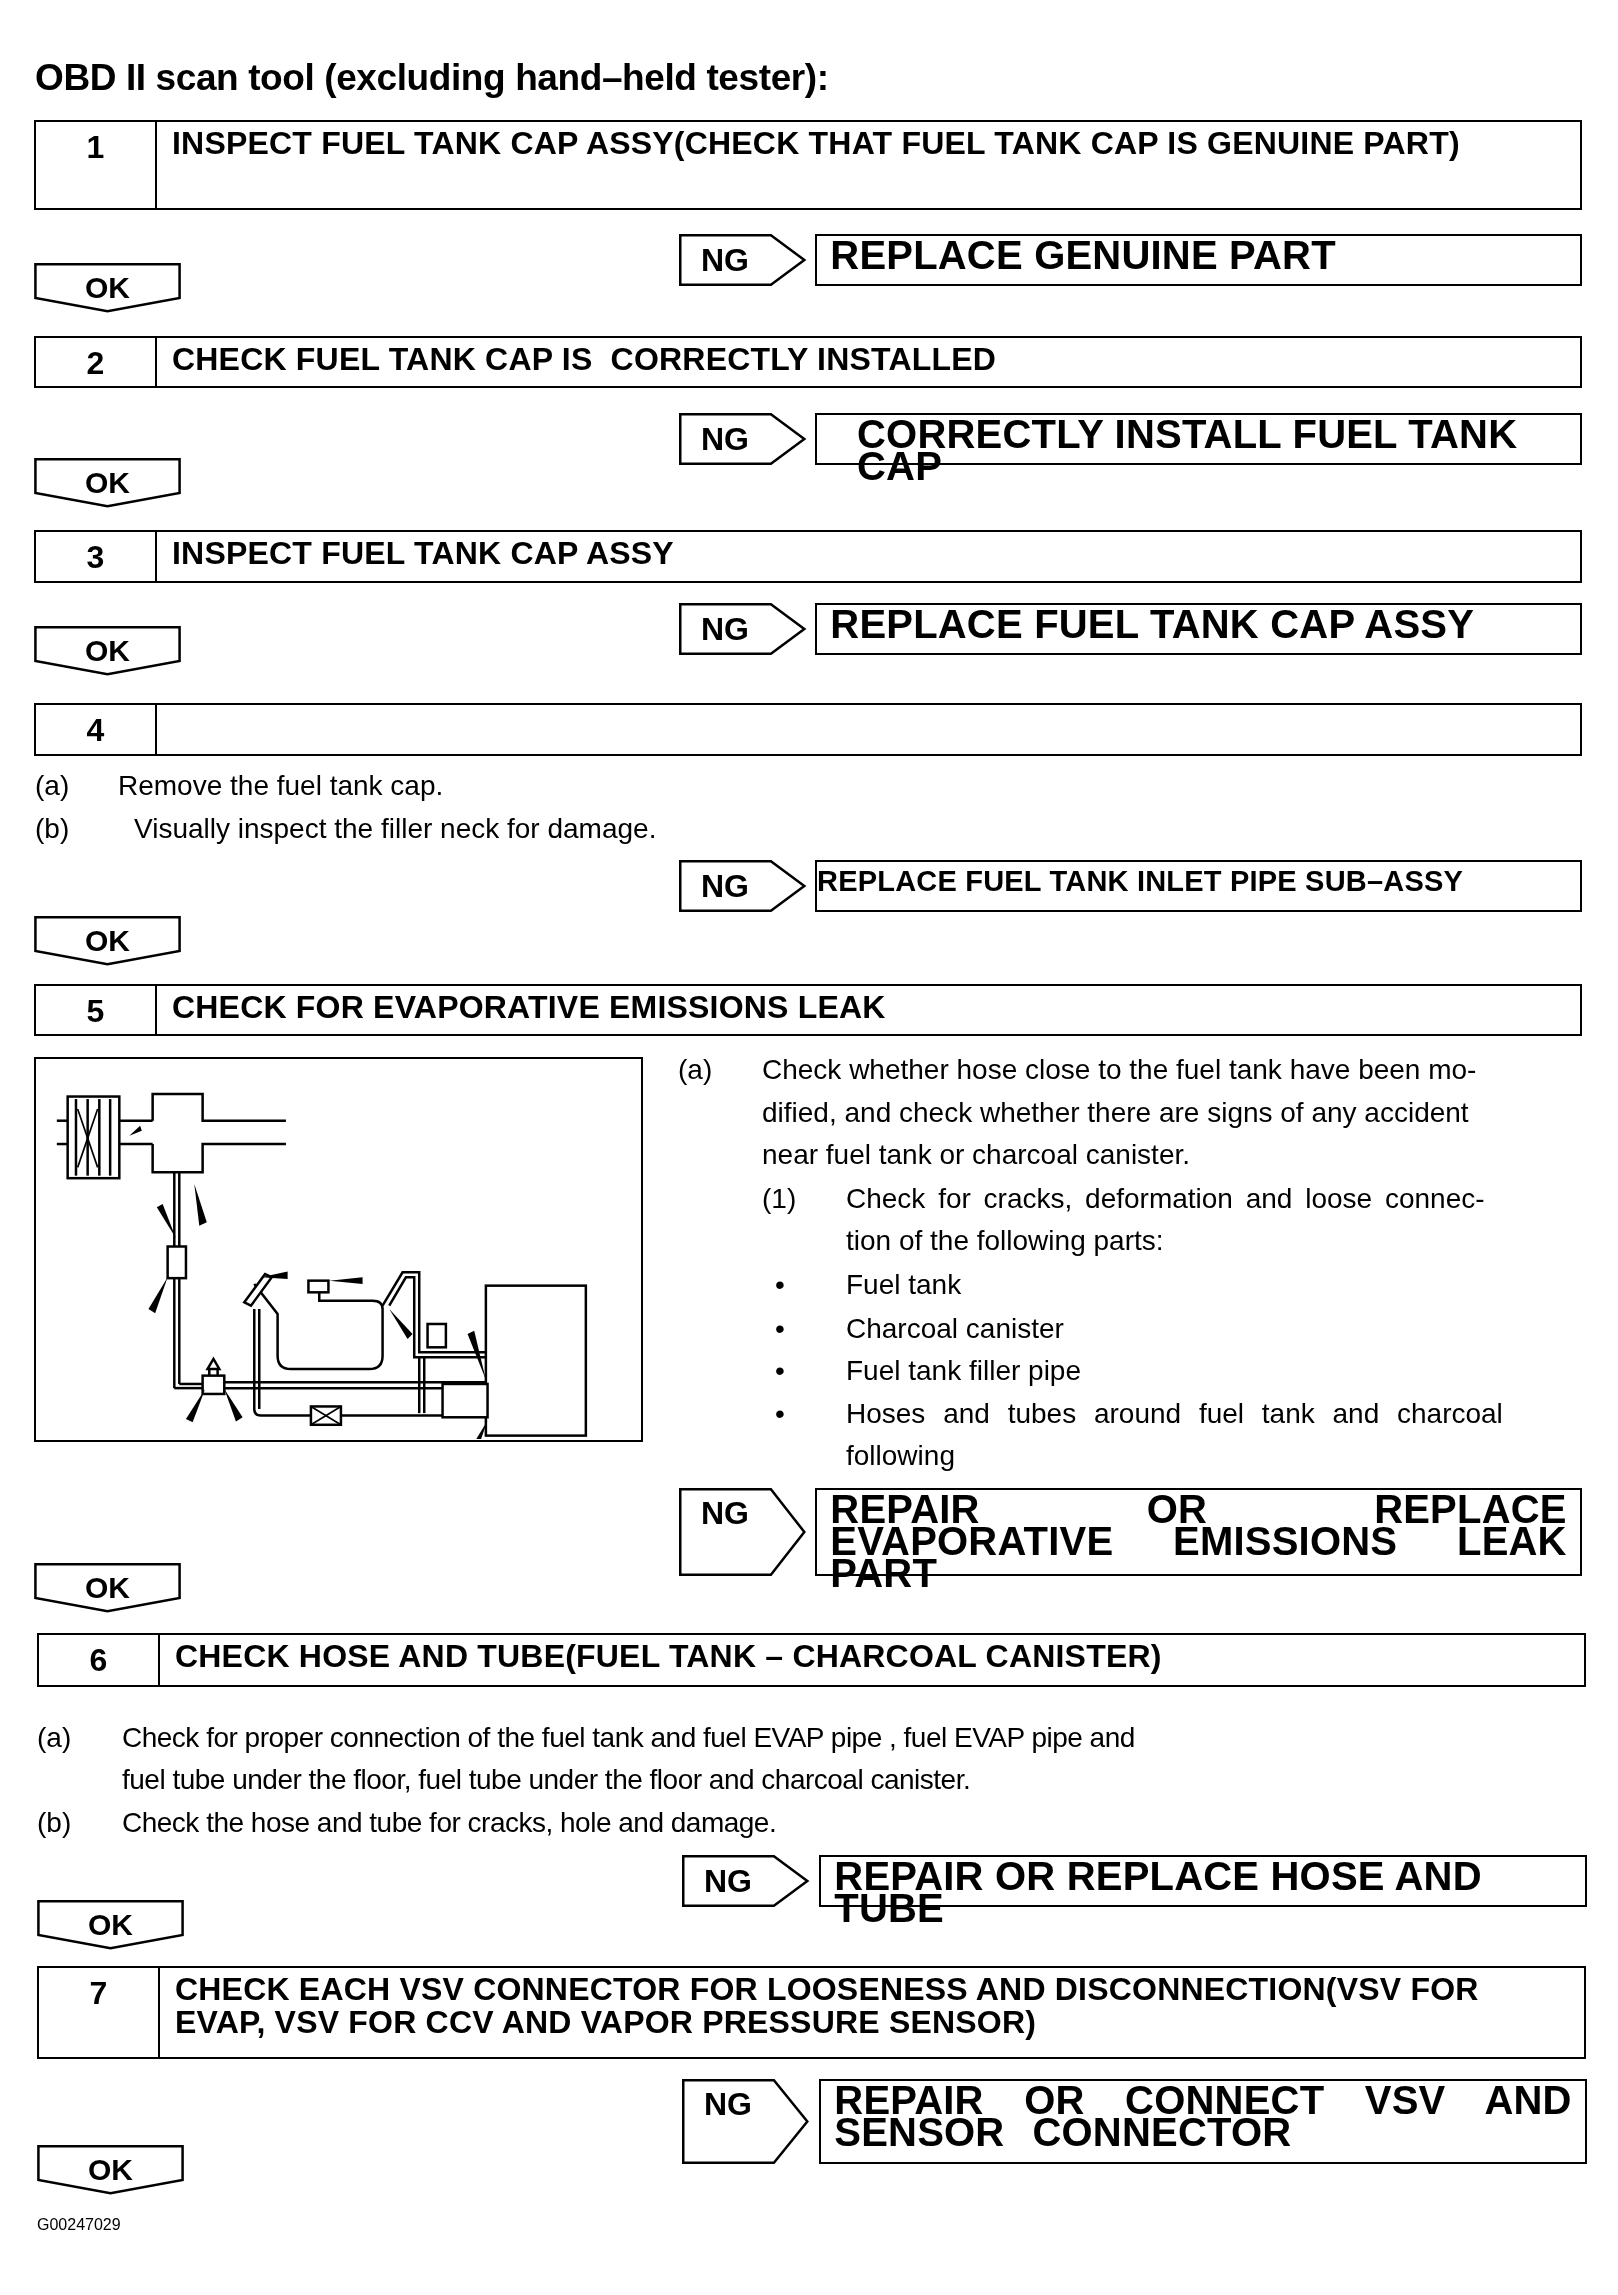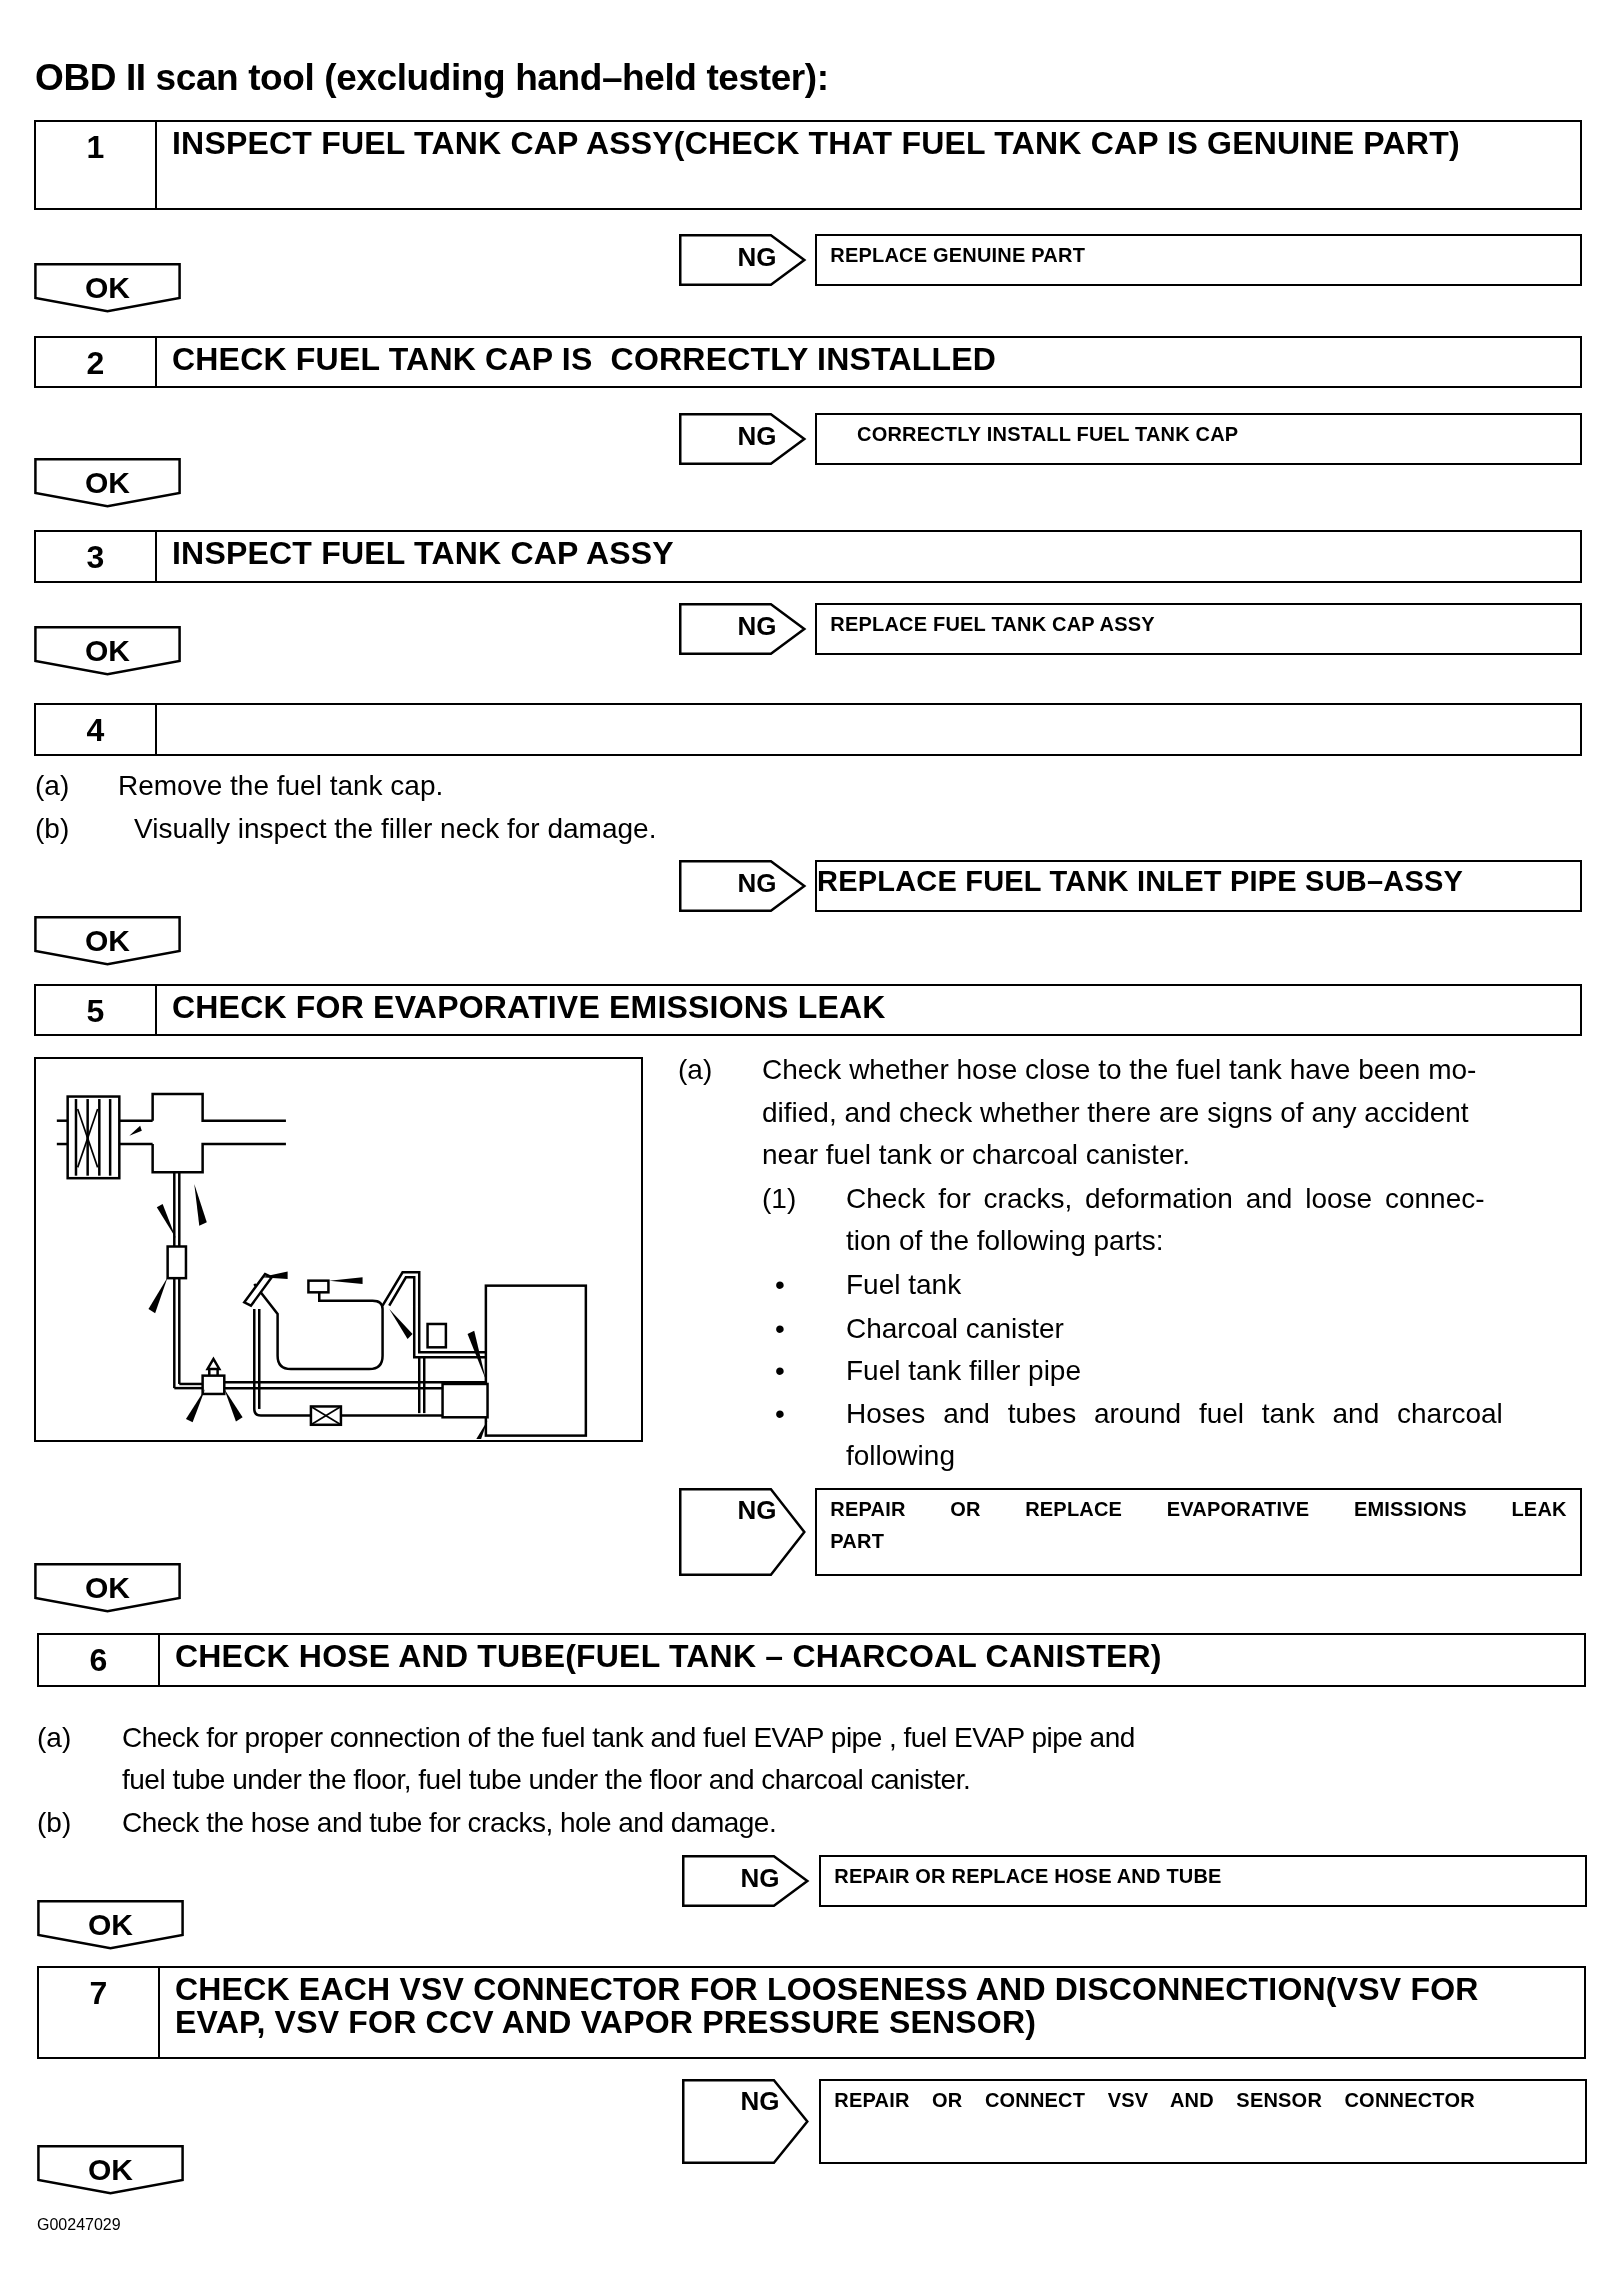--- a/index.html
+++ b/index.html
@@ -5,22 +5,22 @@
   html, body { margin:0; padding:0; background:#ffffff; }
   body { width:1618px; height:2295px; position:relative; overflow:hidden;
          font-family:"Liberation Sans", "DejaVu Sans", sans-serif; color:#000; }
   .abs { position:absolute; }
   .title { left:35px; top:57px; font-size:37px; font-weight:bold; letter-spacing:-0.4px; white-space:nowrap; }
   .step { position:absolute; left:34px; width:1548px; border:2.5px solid #000; box-sizing:border-box; display:flex; background:#fff; }
   .step .num { width:121px; border-right:2.5px solid #000; font-size:32px; font-weight:bold; text-align:center; padding-top:6.7px; box-sizing:border-box; }
   .step .txt { flex:1; font-size:32px; font-weight:bold; padding:5px 15px; line-height:33px; box-sizing:border-box; letter-spacing:0.2px; }
   .ng { position:absolute; left:679px; width:127px; }
   .ng svg { position:absolute; left:0; top:0; width:100%; height:100%; overflow:visible; }
-  .ng .lbl { position:absolute; left:0; width:92px; text-align:center; font-size:26px; font-weight:bold;margin-left:32px; }
-  .res { position:absolute; left:815px; width:767px; border:2.5px solid #000; box-sizing:border-box; font-size:20px; font-weight:bold; padding:3.3px 13.3px; line-height:32px; letter-spacing:0.2px; }
+  .ng .lbl { position:absolute; left:0; width:92px; text-align:center; font-size:32px; font-weight:bold; }
+  .res { position:absolute; left:815px; width:767px; border:2.5px solid #000; box-sizing:border-box; font-size:40px; font-weight:bold; padding:3.3px 13.3px; line-height:32px; letter-spacing:0.2px; }
   .res.just { text-align:justify; text-align-last:left; }
   .ok { position:absolute; left:34px; width:147px; height:50px; }
   .ok svg { position:absolute; left:0; top:0; width:147px; height:50px; overflow:visible; }
   .ok .lbl { position:absolute; left:0; width:147px; top:8.3px; text-align:center; font-size:30px; font-weight:bold; }
   .para { position:absolute; font-size:28px; line-height:42px; white-space:nowrap; }
   .para .mk { position:absolute; left:0; }
   .para .bd { position:absolute; }
   .diagram { position:absolute; left:34px; top:1057px; width:609px; height:385px; border:2.5px solid #000; box-sizing:border-box; }
   .footer { position:absolute; left:37px; top:2216px; font-size:16px; }
 </style>

